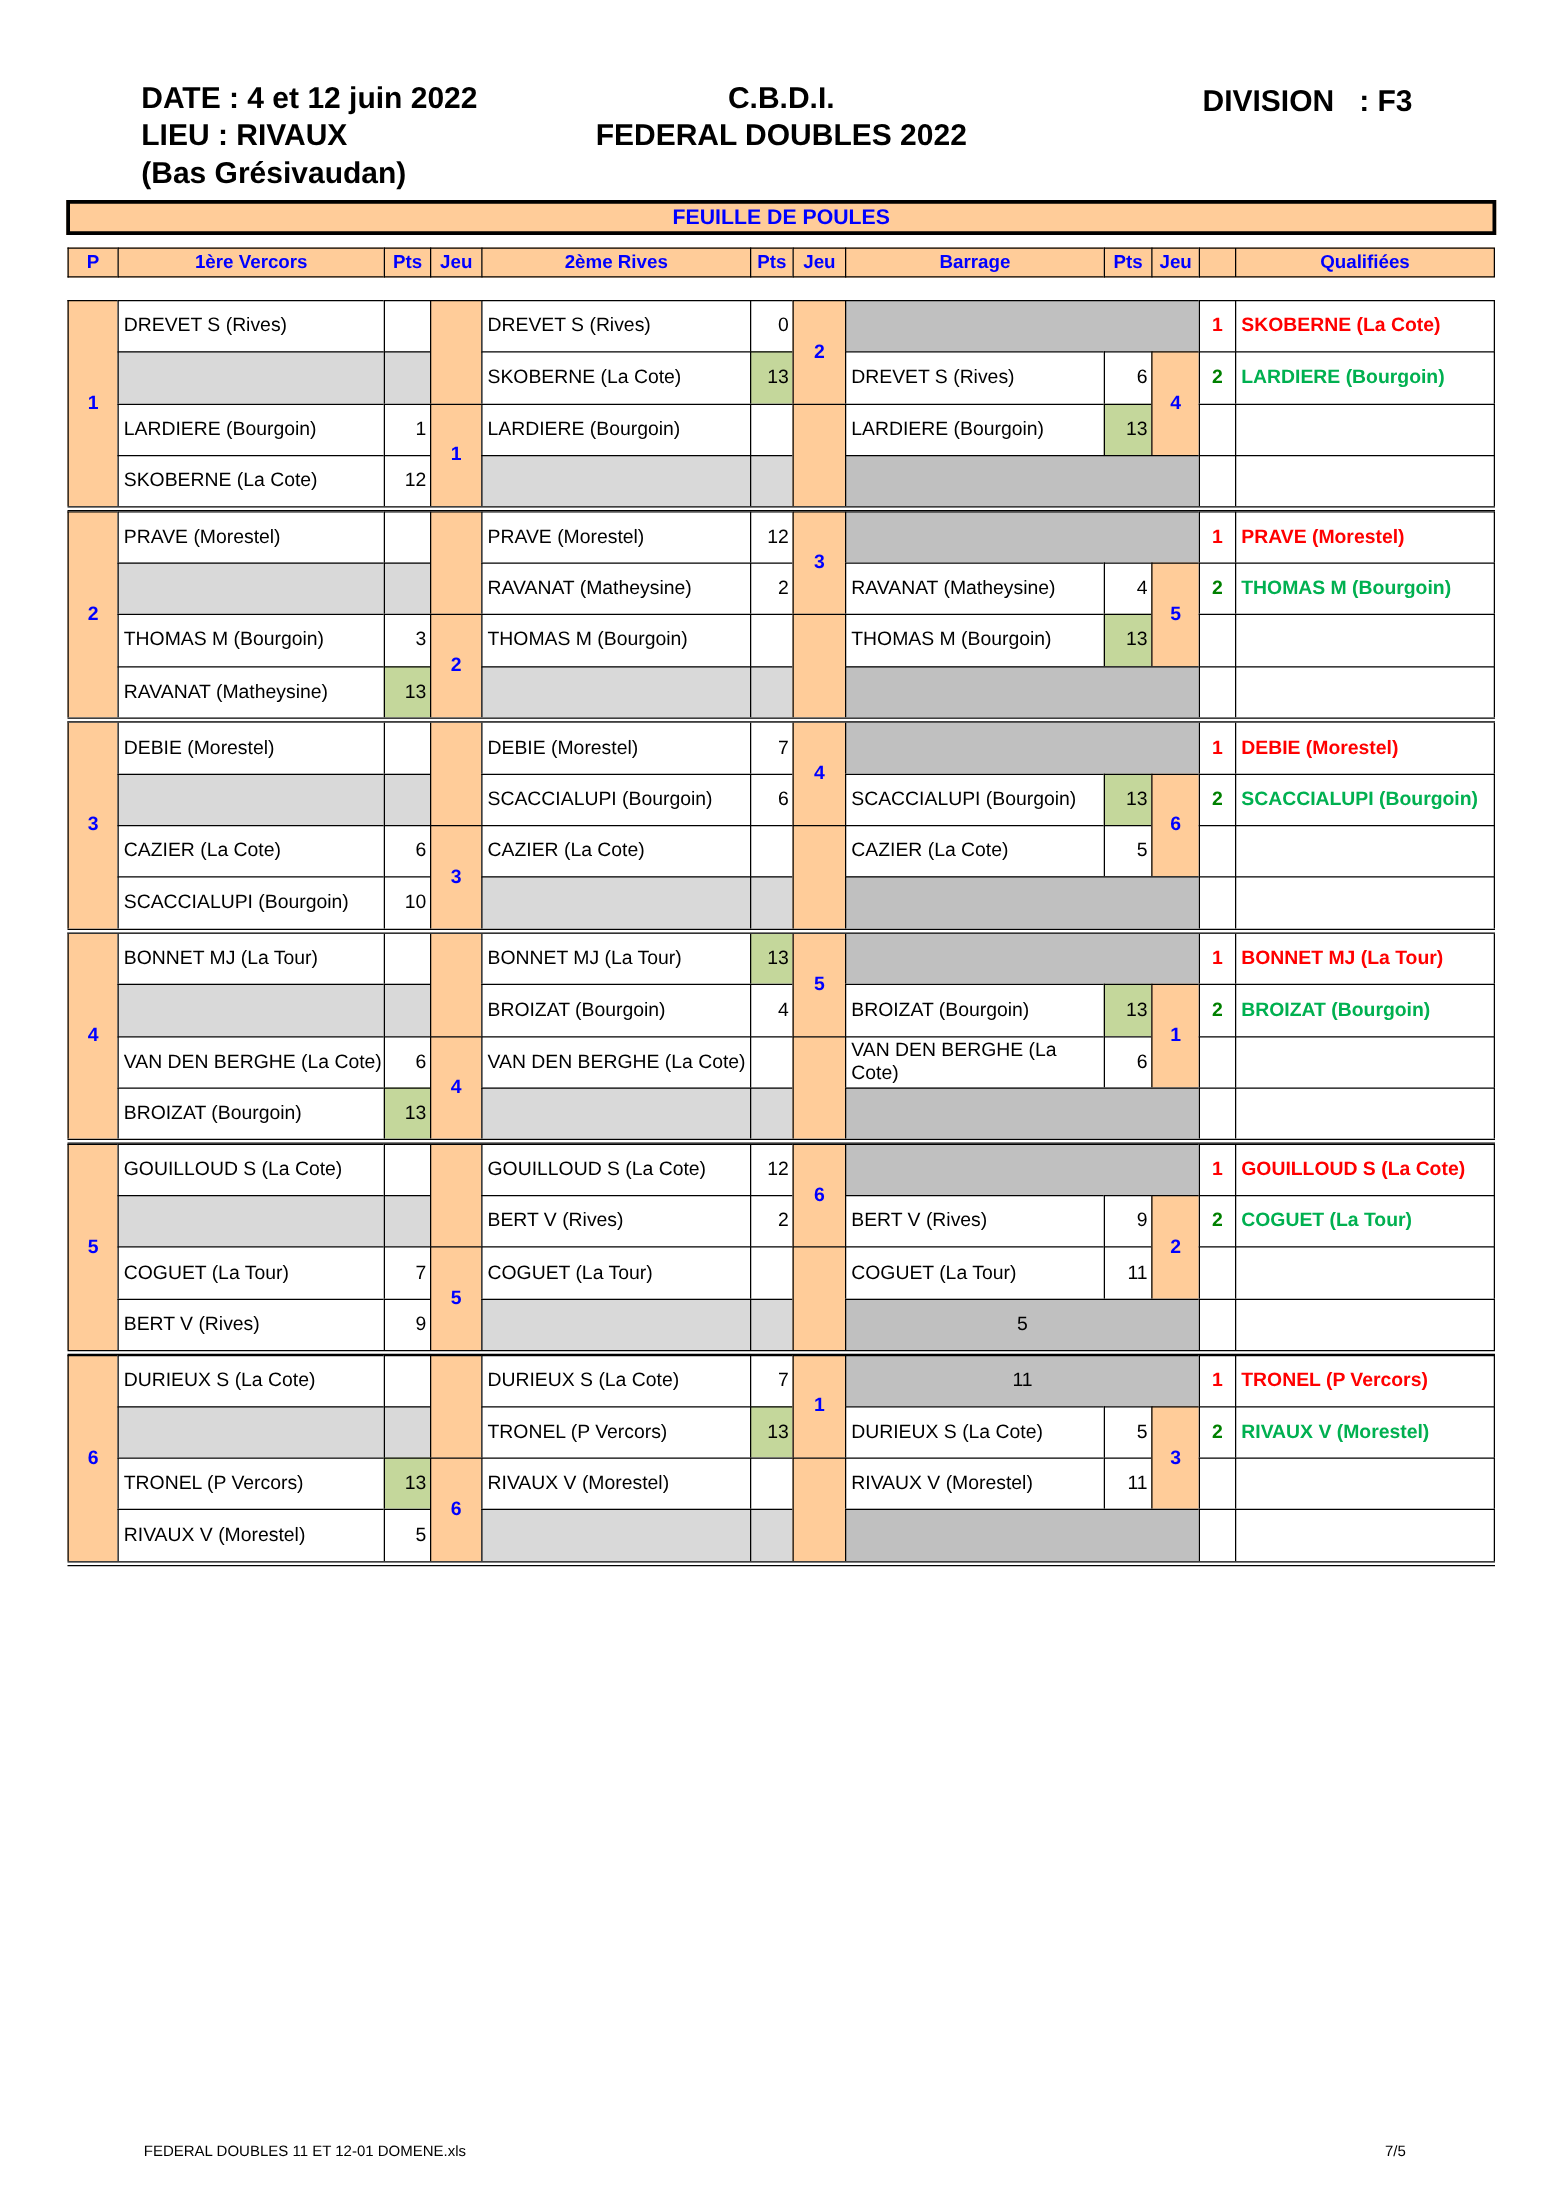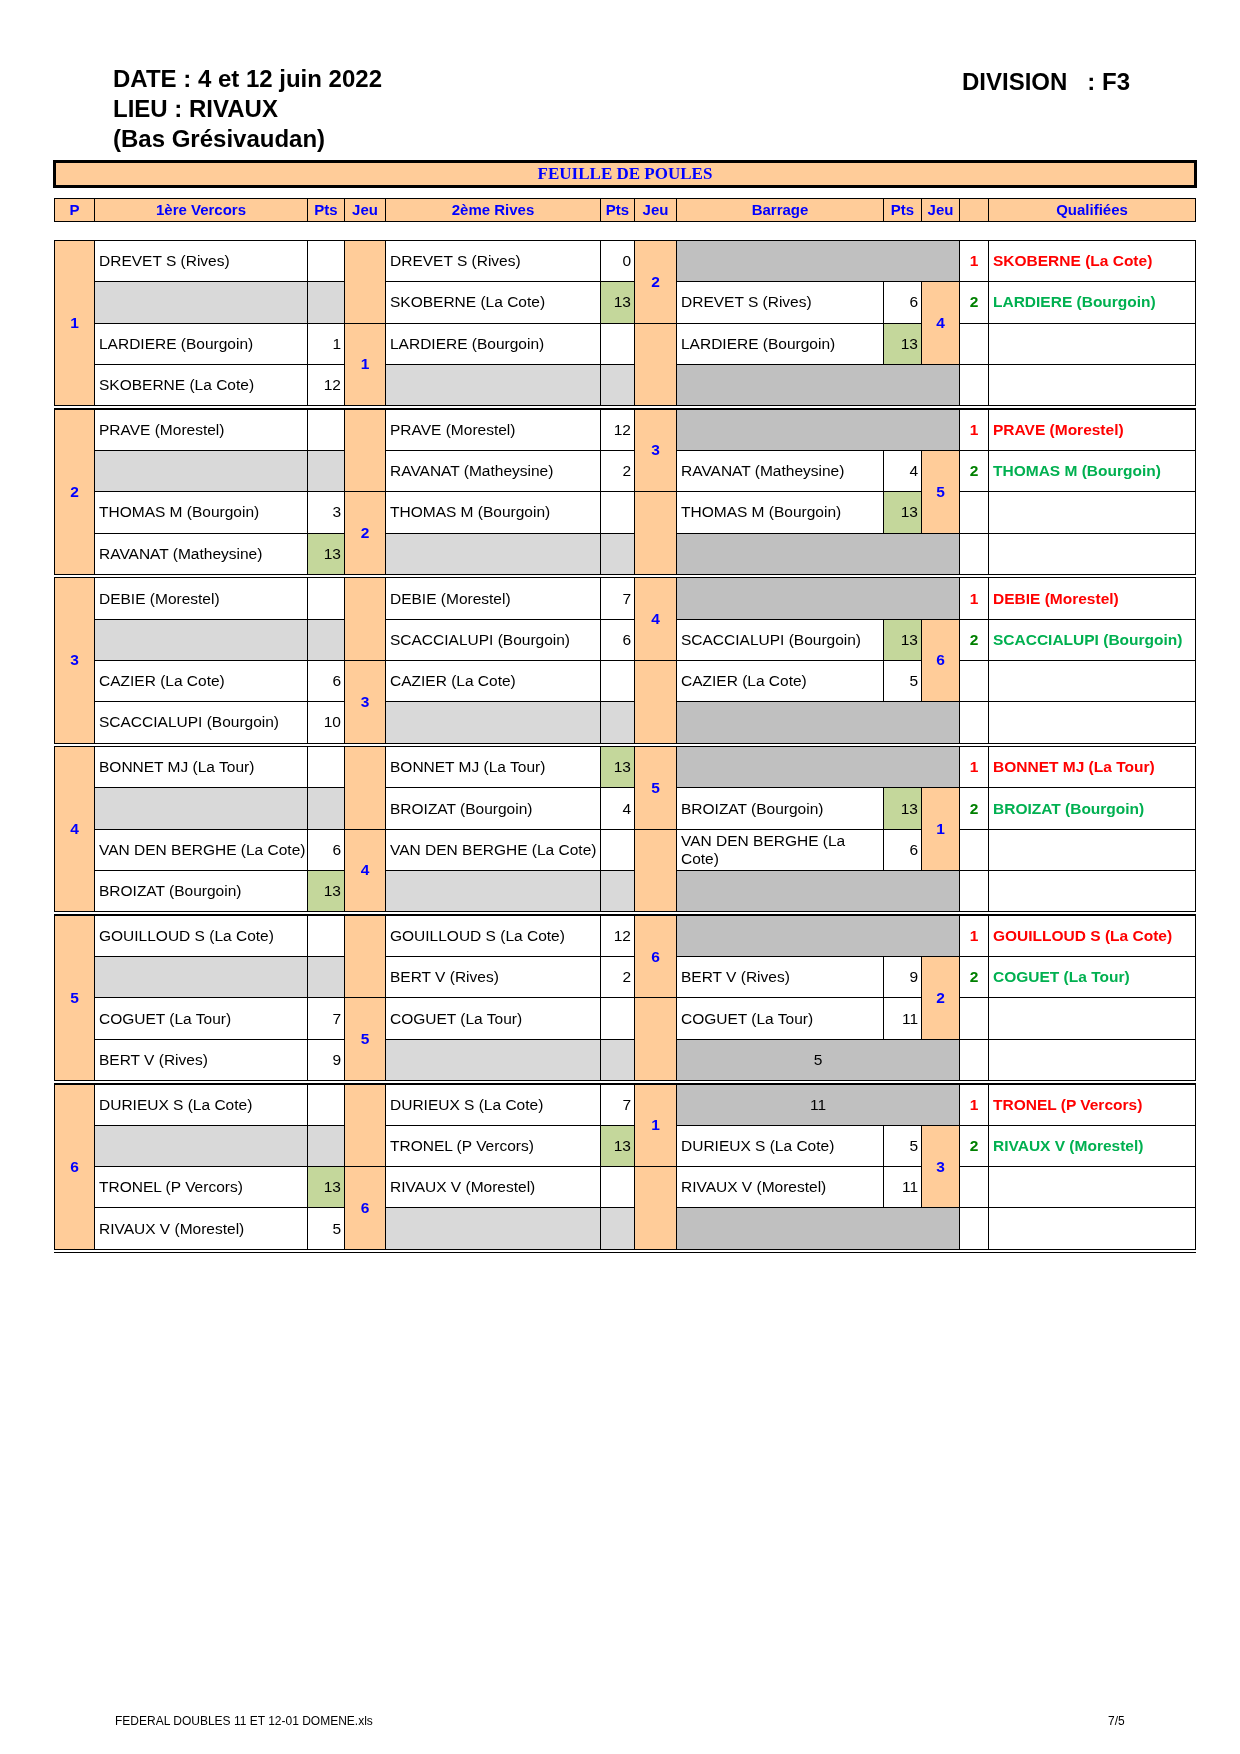--- a/index.html
+++ b/index.html
@@ -9,21 +9,21 @@
   .hdr { position: absolute; font-weight: bold; font-size: 24px; line-height: 30px; white-space: nowrap; }
   .hdr.left { left: 113px; top: 64px; }
   .hdr.center { left: 400px; width: 450px; top: 64px; text-align: center; }
   .hdr.right { left: 962px; top: 67px; }
   .hdr .line { display: block; }
 
   .title-bar {
     position: absolute; left: 53px; top: 160px; width: 1144px; height: 28px;
     background: #FFCC99; border-top: 3px solid #000; border-bottom: 3px solid #000;
     border-left: 3px solid #000; border-right: 3px solid #000;
-    text-align: center; color: #0000FF; font-weight: bold; font-size: 17px; line-height: 22px; font-family: Liberation Serif, serif;
+    text-align: center; color: #0000FF; font-weight: bold; font-size: 17px; line-height: 22px;
   }
 
   .col-header { position: absolute; top: 198px; height: 24px; left: 54px; width: 1142px; }
   .ch { position: absolute; top: 0; height: 24px; background: #FFCC99; border: 1.5px solid #000; border-right: none;
         color: #0000FF; font-weight: bold; font-size: 15px; line-height: 21px; text-align: center; }
   .ch.last { border-right: 1.5px solid #000; }
 
   .grid { position: absolute; left: 54px; top: 240px; width: 1142px; }
   .cell { position: absolute; border-left: 1.3px solid #000; border-top: 1.3px solid #000;
           font-size: 15.5px; line-height: 18px; display: flex; align-items: center; overflow: hidden; }
@@ -48,20 +48,22 @@
 </style>
 </head>
 <body>
 
 <div class="hdr left">
   <span class="line">DATE : 4 et 12 juin 2022</span>
   <span class="line">LIEU : RIVAUX</span>
   <span class="line">(Bas Grésivaudan)</span>
 </div>
 <div class="hdr center">
+  <span class="line">C.B.D.I.</span>
+  <span class="line">FEDERAL DOUBLES 2022</span>
 </div>
 <div class="hdr right" style="white-space:pre;">DIVISION   : F3</div>
 
 <div class="title-bar">FEUILLE DE POULES</div>
 
 <div class="col-header">
   <div class="ch" style="left:0;width:40px">P</div>
   <div class="ch" style="left:40px;width:213px">1ère Vercors</div>
   <div class="ch" style="left:253px;width:37px">Pts</div>
   <div class="ch" style="left:290px;width:41px">Jeu</div>

